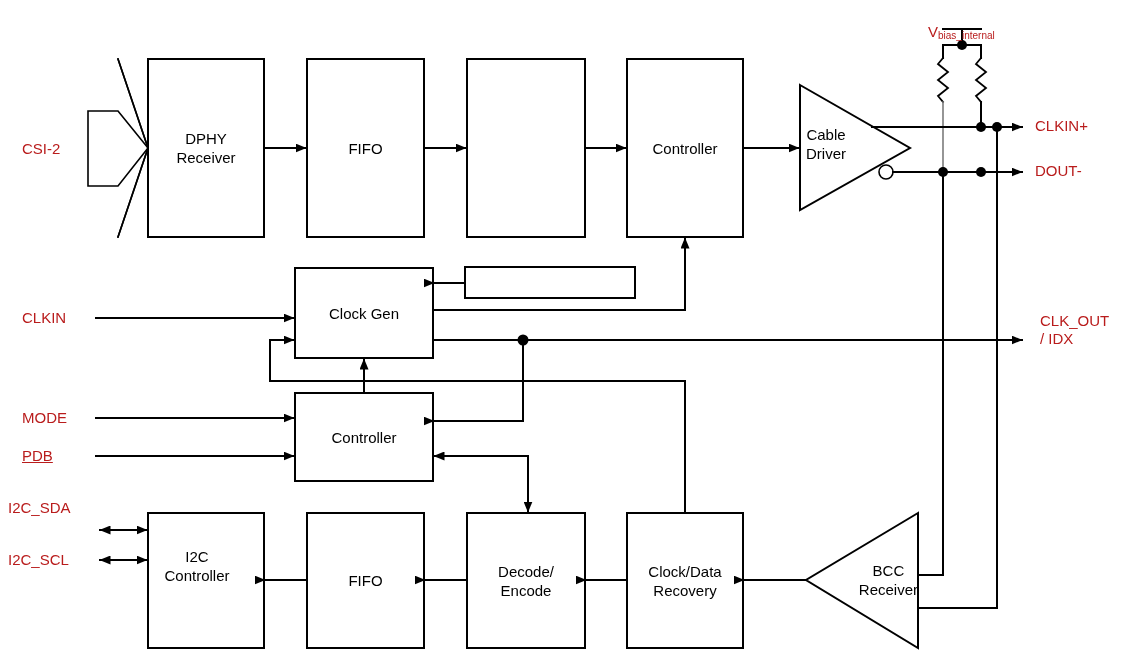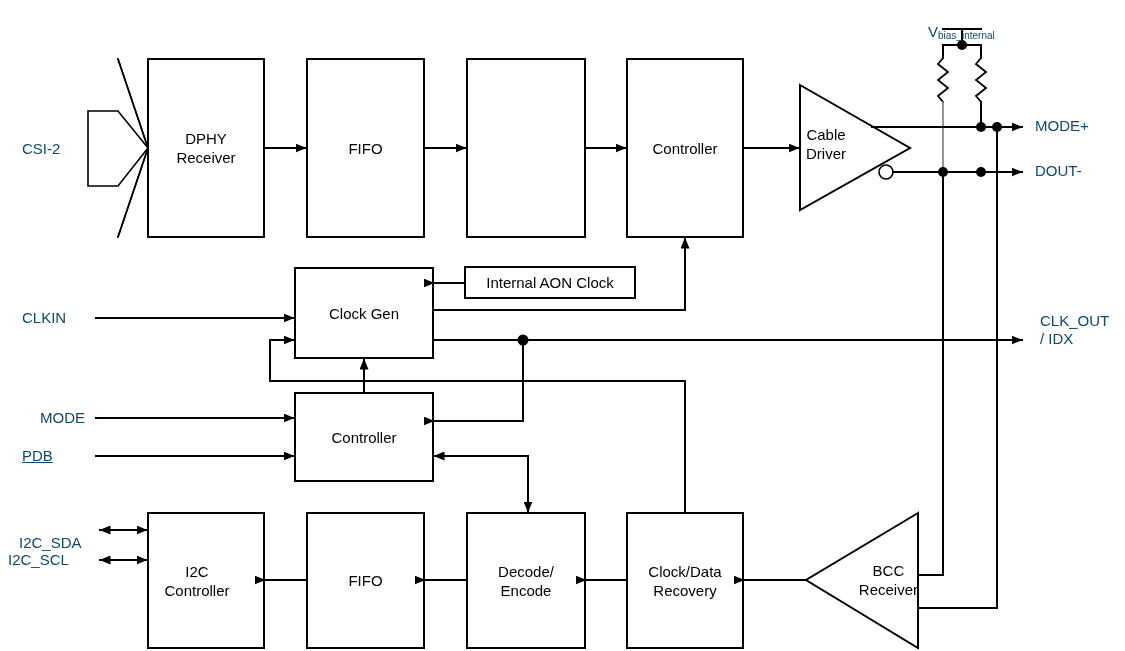--- a/index.html
+++ b/index.html
@@ -2,21 +2,21 @@
 <html><head>
 <meta charset="utf-8">
 <style>
   html,body{margin:0;padding:0;background:#ffffff;}
   #root{position:relative;width:1125px;height:651px;background:#ffffff;
         font-family:"Liberation Sans","DejaVu Sans",sans-serif;overflow:hidden;}
   #svg{position:absolute;left:0;top:0;width:1125px;height:651px;}
   .blk-label{position:absolute;text-align:center;color:#000;
              font-size:15px;line-height:19px;white-space:pre-line;
              display:flex;align-items:center;justify-content:center;}
-  .io-label{position:absolute;color:#0c4a6e;font-size:15px;line-height:18px;white-space:pre-line;}
+  .io-label{position:absolute;color:#b91c1c;font-size:15px;line-height:18px;white-space:pre-line;}
   .sub{font-size:10px;vertical-align:-2px;}
 </style>
 </head>
 <body>
 
 <div id="root">
 
   <svg id="svg" viewBox="0 0 1125 651">
     <defs>
       <marker id="arw" markerWidth="11" markerHeight="9" refX="10.5" refY="4.5" orient="auto" markerUnits="userSpaceOnUse">
@@ -134,43 +134,42 @@
 
       <path d="M918,513 L806,580 L918,648 Z" fill="#fff"></path>
 
     </g>
   </svg>
 
   <div class="blk-label" style="left:148px;top:59px;width:116px;height:178px;">DPHY
 Receiver</div>
   <div class="blk-label" style="left:307px;top:59px;width:117px;height:178px;">FIFO</div>
   <div class="blk-label" style="left:627px;top:59px;width:116px;height:178px;">Controller</div>
-  <div class="blk-label" style="left:465px;top:267px;width:170px;height:31px;">Internal AON Clock</div>
   <div class="blk-label" style="left:295px;top:268px;width:138px;height:90px;">Clock Gen</div>
   <div class="blk-label" style="left:295px;top:393px;width:138px;height:88px;">Controller</div>
-  <div class="blk-label" style="left:148px;top:513px;width:98px;height:135px;">I2C
+  <div class="blk-label" style="left:148px;top:498px;width:98px;height:135px;">I2C
 Controller</div>
   <div class="blk-label" style="left:307px;top:513px;width:117px;height:135px;">FIFO</div>
   <div class="blk-label" style="left:467px;top:513px;width:118px;height:135px;">Decode/
 Encode</div>
   <div class="blk-label" style="left:627px;top:513px;width:116px;height:135px;">Clock/Data
 Recovery</div>
 
   <div class="blk-label" style="left:800px;top:108px;width:82px;height:72px;justify-content:flex-start;padding-left:6px;">Cable
 Driver</div>
   <div class="blk-label" style="left:842px;top:544px;width:76px;height:72px;justify-content:flex-end;padding-right:2px;">BCC
 Receiver</div>
 
   <div class="io-label" style="left:22px;top:140px;">CSI-2</div>
   <div class="io-label" style="left:22px;top:309px;">CLKIN</div>
-  <div class="io-label" style="left:40px;top:409px;text-align:center;">MODE</div>
+  <div class="io-label" style="left:22px;top:409px;text-align:center;">MODE</div>
   <div class="io-label" style="left:22px;top:447px;text-decoration:underline;">PDB</div>
-  <div class="io-label" style="left:8px;top:534px;margin-left:11px;">I2C_SDA</div>
+  <div class="io-label" style="left:8px;top:499px;">I2C_SDA</div>
   <div class="io-label" style="left:8px;top:551px;">I2C_SCL</div>
-  <div class="io-label" style="left:1035px;top:117px;">MODE+</div>
+  <div class="io-label" style="left:1035px;top:117px;">CLKIN+</div>
   <div class="io-label" style="left:1035px;top:162px;">DOUT-</div>
   <div class="io-label" style="left:1032px;top:312px;margin-left:8px;">CLK_OUT
 / IDX</div>
 
   <div class="io-label" style="left:928px;top:5px;">
     <span>V</span><span class="sub">bias_internal</span>
   </div>
 
 </div>
 

